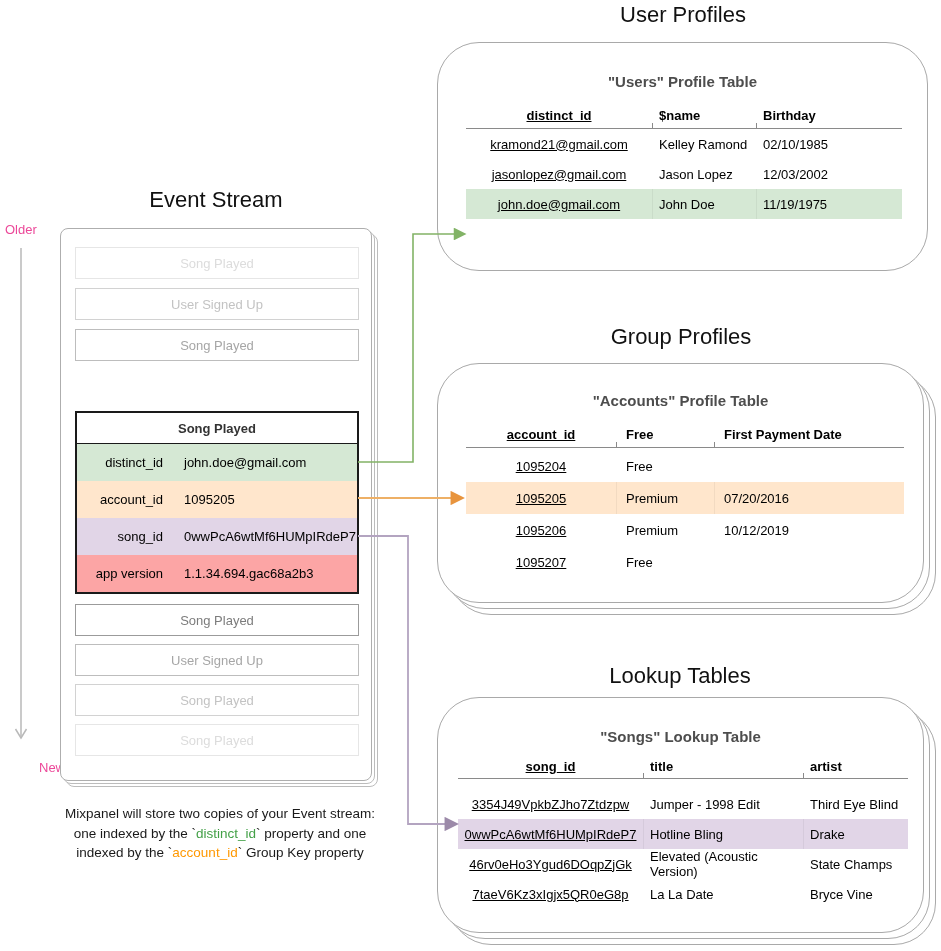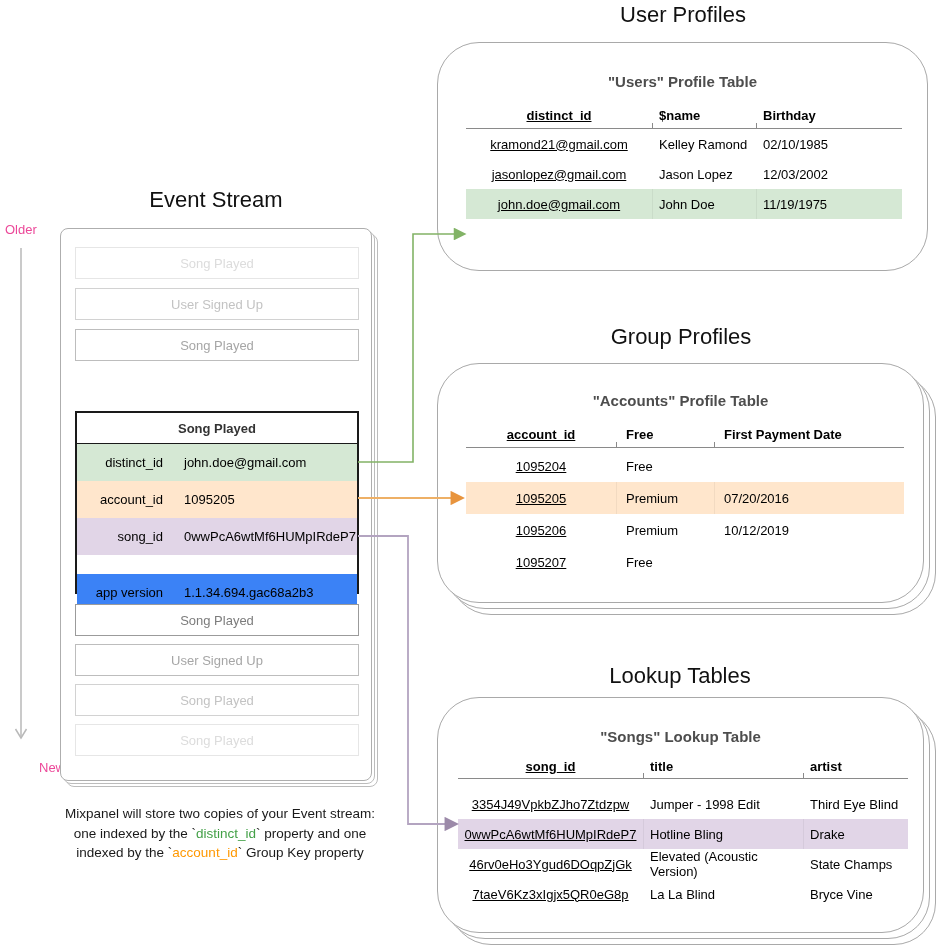--- a/index.html
+++ b/index.html
@@ -59,21 +59,21 @@
   }
   .ev-prop {
     height:37px; display:grid; grid-template-columns:86px 1fr;
     align-items:center; font-size:13px;
   }
   .ev-prop .k { text-align:right; }
   .ev-prop .v { padding-left:21px; }
   .bg-green  { background:#d5e8d4; }
   .bg-orange { background:#ffe6cc; }
   .bg-purple { background:#e1d5e7; }
-  .bg-plain  { background:#3b82f6;margin-top:19px; }
+  .bg-plain  { background:#fca5a5; }
 
   
   #caption {
     position:absolute; left:20px; top:804px; width:400px;
     text-align:center; font-size:13.5px; line-height:19.5px; color:#1a1a1a;
   }
   .cap-green  { color:#43a047; }
   .cap-orange { color:#ff9800; }
 
   
@@ -276,21 +276,21 @@
           <span class="c2">Hotline Bling</span>
           <span class="c3">Drake</span>
         </div>
         <div class="trow g-songs drow">
           <span class="c1 u">46rv0eHo3Ygud6DOqpZjGk</span>
           <span class="c2">Elevated (Acoustic Version)</span>
           <span class="c3">State Champs</span>
         </div>
         <div class="trow g-songs drow">
           <span class="c1 u">7taeV6Kz3xIgjx5QR0eG8p</span>
-          <span class="c2">La La Blind</span>
+          <span class="c2">La La Date</span>
           <span class="c3">Bryce Vine</span>
         </div>
       </div>
     </div>
   </div>
 
   <svg id="overlay" width="941" height="951" viewBox="0 0 941 951">
     <defs>
       <marker id="arr-green" viewBox="0 0 10 10" refX="1" refY="5" markerWidth="9" markerHeight="8" orient="auto">
         <path d="M0,0 L10,5 L0,10 z" fill="#82b366"></path>

